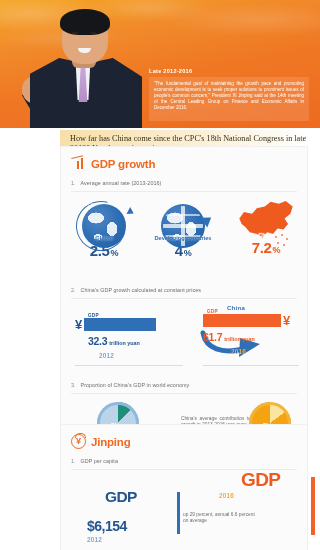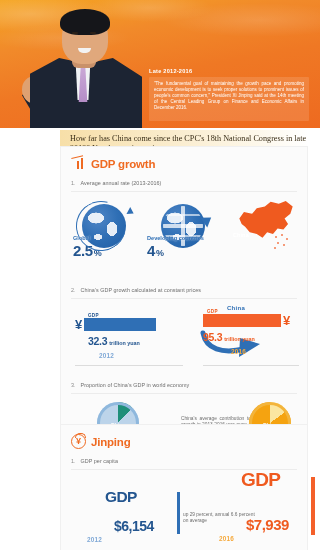--- a/index.html
+++ b/index.html
@@ -146,21 +146,21 @@
     color: #ef6a21; font-size: 11.5px; font-weight: bold; letter-spacing: -.2px;
   }
 
   .sub-row { margin: 9px 10px 0 10px; display:flex; align-items:baseline; gap:5px; }
   .sub-num { color:#8b8b8b; font-size:5.4px; }
   .sub-txt { color:#6e6e6e; font-size:5.4px; letter-spacing:.05px; }
   .rule { margin: 5px 10px 0 10px; height:1px; background:#ececec; }
 
   
   .row1 { position: relative; height: 86px; }
-  .unit { position:absolute; }
+  .unit { position:absolute; text-align:center; }
   .globe {
     width: 44px; height: 44px; border-radius: 50%;
     background: radial-gradient(circle at 36% 32%, #4f86c6 0%, #2f6fb5 48%, #1e5ca3 100%);
     position: relative; margin: 0 auto;
     overflow: hidden;
   }
   .globe::before {
     content:""; position:absolute; inset:0; border-radius:50%;
     background:
       radial-gradient(ellipse 13px 9px at 14px 14px, #ffffff 0%, #ffffff 60%, transparent 62%),
@@ -250,21 +250,21 @@
   .note {
     position:absolute; left:120px; top:22px; width:84px;
     font-size:4.8px; line-height:6.2px; color:#6e6e6e; text-align:justify;
   }
 
   
   .row4 { position:relative; height: 78px; }
   .gdp-grp { position:absolute; text-align:left; }
   .gdp-word { font-size:15.5px; font-weight:bold; letter-spacing:-.6px; line-height:15px; }
   .gdp-stem { position:absolute; width:3.2px; }
-  .gdp-amt { font-size:14px; font-weight:bold; letter-spacing:-.5px;margin-left:27px; }
+  .gdp-amt { font-size:14px; font-weight:bold; letter-spacing:-.5px; }
   .gdp-year { font-size:6.4px; font-weight:bold; margin-top:2px; letter-spacing:.2px; }
   .note2 { position:absolute; left:122px; top:42px; width:76px; font-size:4.8px; line-height:6.2px; color:#6e6e6e; }
 </style>
 </head>
 <body>
 
 <div class="header">
   <div class="hdr-clouds"></div>
 
   <div class="portrait">
@@ -331,20 +331,21 @@
       <div class="u-label">Developing countries</div>
       <div class="u-val"><span>4</span><small>%</small></div>
     </div>
 
     <div class="unit" style="left:172px; top:8px; width:66px;">
       <div class="cn-map">
         <div class="body"></div>
         <div class="dots"></div>
       </div>
       <div class="u-label or" style="margin-top:-14px;color:#ffffff;">China</div>
+      <div class="u-val or"><span>7.2</span><small>%</small></div>
     </div>
   </div>
 
   <div class="sub-row">
     <span class="sub-num">2.</span>
     <span class="sub-txt">China's GDP growth calculated at constant prices</span>
   </div>
   <div class="rule"></div>
 
   <div class="row2">
@@ -370,21 +371,21 @@
       </svg>
     </div>
 
     <div class="bar-grp" style="left:142px; top:10px; width:104px; text-align:right;">
       <div class="bar-cap orng" style="margin-right:14px;text-align:left;margin-left:4px;">GDP</div>
       <div style="display:flex;align-items:flex-end;gap:2px;justify-content:flex-start;">
         <span class="bar-rect bg-orng" style="width:78px;"></span>
         <span class="yen orng">¥</span>
       </div>
       <div style="text-align:left;">
-        <span class="bar-val orng">95.3</span><span class="orng" style="font-size:5.4px;font-weight:bold;margin-left:2px;">trillion yuan</span>
+        <span class="bar-val orng">61.7</span><span class="orng" style="font-size:5.4px;font-weight:bold;margin-left:2px;">trillion yuan</span>
       </div>
       <div class="bar-year amber" style="text-align:left;margin-left:28px;">2016</div>
     </div>
 
     <div class="dash" style="left:14px; top:66px; width:108px;"></div>
     <div class="dash" style="left:142px; top:66px; width:96px;"></div>
   </div>
 
   <div class="sub-row">
     <span class="sub-num">3.</span>
@@ -439,17 +440,16 @@
       <div class="gdp-year sky">2012</div>
     </div>
 
     <div class="note2">up 29 percent, annual 6.6 percent on average</div>
 
     <div class="gdp-grp" style="left:158px; top:2px; width:96px;">
       <div style="position:relative; margin-left:22px;">
         <span class="gdp-word orng" style="font-size:19px;">GDP</span>
         <span class="gdp-stem bg-orng" style="right:0px; top:5px; height:58px; width:4px;"></span>
       </div>
-      <div class="gdp-amt orng" style="margin-top:26px;font-size:15px;">$7,939</div>
       <div class="gdp-year amber">2016</div>
     </div>
   </div>
 </div>
 
 </body></html>

